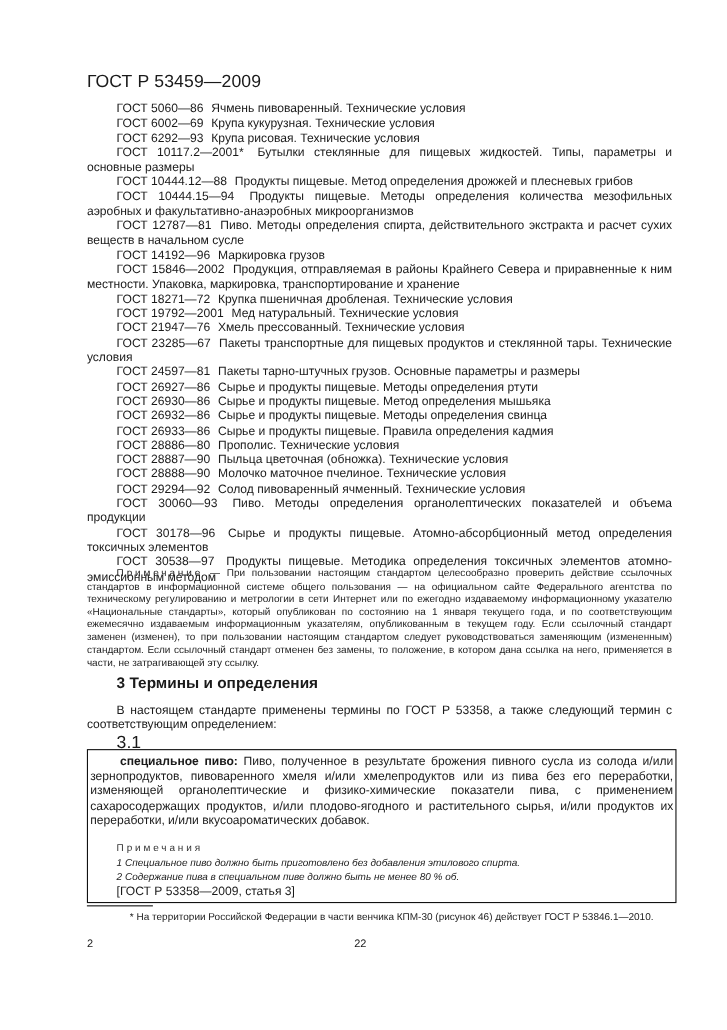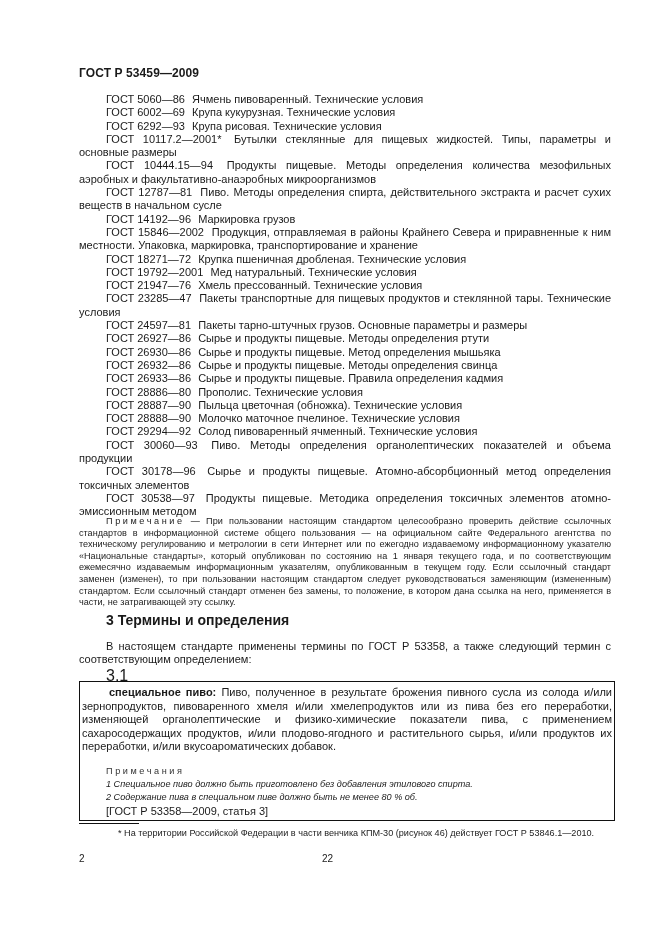--- a/index.html
+++ b/index.html
@@ -1,18 +1,18 @@
 <!DOCTYPE html>
 <html><head>
   <meta charset="utf-8">
   <style>
     html, body { margin: 0; padding: 0; background: #ffffff; }
     body { width: 661px; height: 936px; position: relative; overflow: hidden;
       font-family: "Liberation Sans", sans-serif; color: #1a1a1a; }
-    .header-title { position: absolute; left: 79px; top: 66px; font-size: 12px; font-weight: bold; letter-spacing: 0.1px; }
+    .header-title { position: absolute; left: 79px; top: 66px; font-size: 16px; font-weight: normal; letter-spacing: 0.1px; }
     .refs { position: absolute; left: 79px; top: 93px; width: 532px; font-size: 11px; line-height: 13.3px; }
     .ref { text-indent: 27px; text-align: justify; text-align-last: left; }
     .ref .code { margin-right: 4px; }
     .note { position: absolute; left: 79px; top: 516px; width: 532px; font-size: 9.1px; line-height: 11.6px; text-indent: 27px; text-align: justify; color: #222; }
     .spaced { letter-spacing: 2.6px; }
     .sec-title { position: absolute; left: 106px; top: 612px; font-size: 14px; font-weight: bold; }
     .sec-intro { position: absolute; left: 79px; top: 640px; width: 532px; font-size: 11px; line-height: 13.3px; text-indent: 27px; text-align: justify; }
     .term-num { position: absolute; left: 106px; top: 667px; font-size: 16px; }
     .term-box { position: absolute; left: 79px; top: 681px; width: 536px; height: 140px; border-left: 1px solid #111; border-top: 1px solid #111; border-right: 1px solid #111; border-bottom: 1px solid #111; box-sizing: border-box; }
     .term-def { position: absolute; left: 79px; top: 686px; width: 530px; font-size: 11px; line-height: 13.6px; text-indent: 27px; text-align: justify; padding-left: 3px; }
@@ -28,28 +28,29 @@
 </head>
 <body>
 
 <div class="header-title">ГОСТ Р 53459—2009</div>
 
 <div class="refs">
   <div class="ref"><span class="code">ГОСТ 5060—86</span> <span>Ячмень пивоваренный. Технические условия</span></div>
   <div class="ref"><span class="code">ГОСТ 6002—69</span> <span>Крупа кукурузная. Технические условия</span></div>
   <div class="ref"><span class="code">ГОСТ 6292—93</span> <span>Крупа рисовая. Технические условия</span></div>
   <div class="ref"><span class="code">ГОСТ 10117.2—2001*</span> <span>Бутылки стеклянные для пищевых жидкостей. Типы, параметры и основные размеры</span></div>
+  <div class="ref"><span class="code">ГОСТ 10444.12—88</span> <span>Продукты пищевые. Метод определения дрожжей и плесневых грибов</span></div>
   <div class="ref"><span class="code">ГОСТ 10444.15—94</span> <span>Продукты пищевые. Методы определения количества мезофильных аэробных и факультативно-анаэробных микроорганизмов</span></div>
   <div class="ref"><span class="code">ГОСТ 12787—81</span> <span>Пиво. Методы определения спирта, действительного экстракта и расчет сухих веществ в начальном сусле</span></div>
   <div class="ref"><span class="code">ГОСТ 14192—96</span> <span>Маркировка грузов</span></div>
   <div class="ref"><span class="code">ГОСТ 15846—2002</span> <span>Продукция, отправляемая в районы Крайнего Севера и приравненные к ним местности. Упаковка, маркировка, транспортирование и хранение</span></div>
   <div class="ref"><span class="code">ГОСТ 18271—72</span> <span>Крупка пшеничная дробленая. Технические условия</span></div>
   <div class="ref"><span class="code">ГОСТ 19792—2001</span> <span>Мед натуральный. Технические условия</span></div>
   <div class="ref"><span class="code">ГОСТ 21947—76</span> <span>Хмель прессованный. Технические условия</span></div>
-  <div class="ref"><span class="code">ГОСТ 23285—47</span> <span>Пакеты транспортные для пищевых продуктов и стеклянной тары. Технические условия</span></div>
+  <div class="ref"><span class="code">ГОСТ 23285—67</span> <span>Пакеты транспортные для пищевых продуктов и стеклянной тары. Технические условия</span></div>
   <div class="ref"><span class="code">ГОСТ 24597—81</span> <span>Пакеты тарно-штучных грузов. Основные параметры и размеры</span></div>
   <div class="ref"><span class="code">ГОСТ 26927—86</span> <span>Сырье и продукты пищевые. Методы определения ртути</span></div>
   <div class="ref"><span class="code">ГОСТ 26930—86</span> <span>Сырье и продукты пищевые. Метод определения мышьяка</span></div>
   <div class="ref"><span class="code">ГОСТ 26932—86</span> <span>Сырье и продукты пищевые. Методы определения свинца</span></div>
   <div class="ref"><span class="code">ГОСТ 26933—86</span> <span>Сырье и продукты пищевые. Правила определения кадмия</span></div>
   <div class="ref"><span class="code">ГОСТ 28886—80</span> <span>Прополис. Технические условия</span></div>
   <div class="ref"><span class="code">ГОСТ 28887—90</span> <span>Пыльца цветочная (обножка). Технические условия</span></div>
   <div class="ref"><span class="code">ГОСТ 28888—90</span> <span>Молочко маточное пчелиное. Технические условия</span></div>
   <div class="ref"><span class="code">ГОСТ 29294—92</span> <span>Солод пивоваренный ячменный. Технические условия</span></div>
   <div class="ref"><span class="code">ГОСТ 30060—93</span> <span>Пиво. Методы определения органолептических показателей и объема продукции</span></div>

